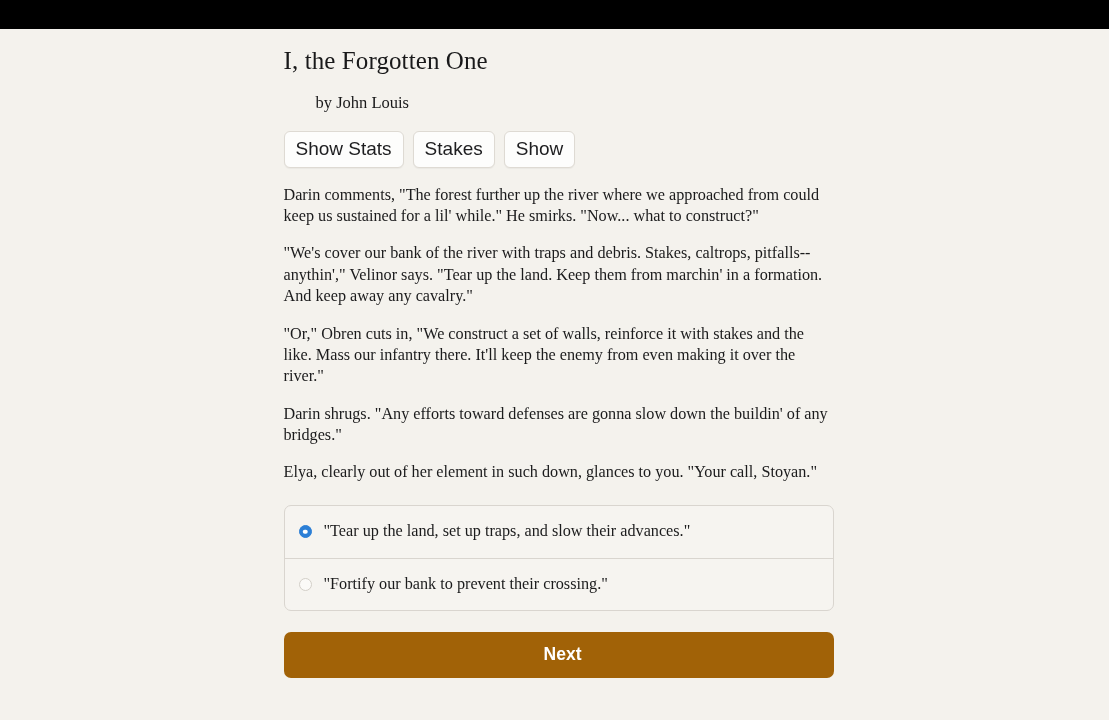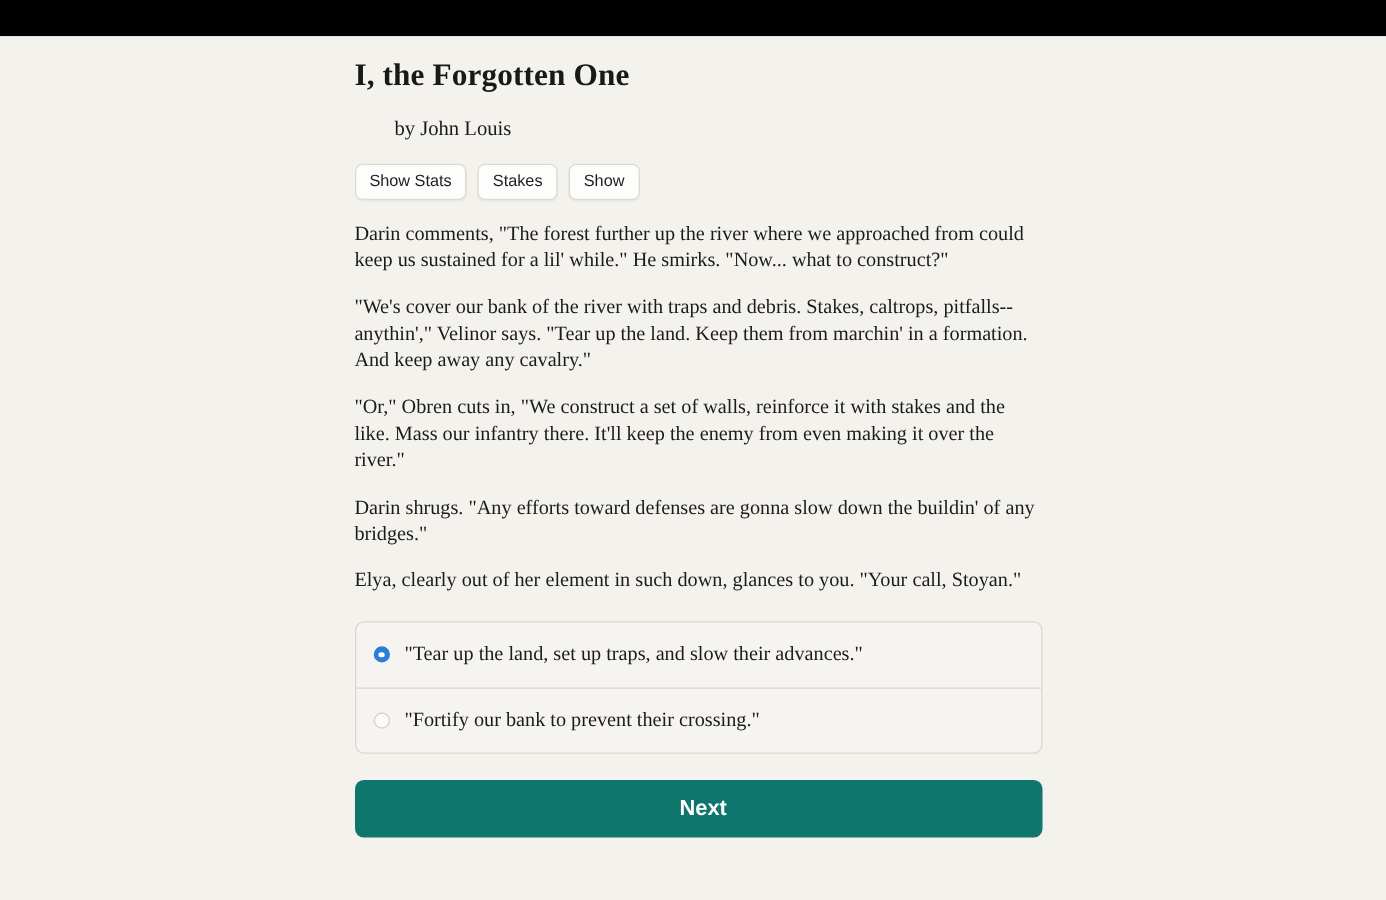--- a/index.html
+++ b/index.html
@@ -31,21 +31,21 @@
     width: 550px;
     margin: 0 auto;
     padding-top: 17px;
     position: relative;
     left: 4px;
   }
 
   .game-title {
     font-family: "Liberation Serif", serif;
     font-size: 25px;
-    font-weight: 700;
+    font-weight: 400;
     color: #19191a;
     line-height: 1.2;
     margin: 0 0 0 0;
     letter-spacing: 0.1px;
   }
 
   .byline {
     font-family: "Liberation Serif", serif;
     font-size: 16.5px;
     font-weight: 400;
@@ -56,21 +56,21 @@
 
   .toolbar {
     margin-top: 18px;
     display: flex;
     gap: 9px;
     align-items: center;
   }
 
   .tool-btn {
     font-family: "Liberation Sans", sans-serif;
-    font-size: 13px;
+    font-size: 19px;
     color: #1d1d1f;
     background: #fdfdfc;
     border: 1px solid #dedad3;
     border-radius: 6px;
     padding: 4px 11px 5px 11px;
     line-height: 1.35;
     cursor: pointer;
     box-shadow: 0 1px 1px rgba(0,0,0,0.045);
     white-space: nowrap;
   }
@@ -151,21 +151,21 @@
     font-size: 16.2px;
     color: #1b1b1c;
     line-height: 1.3;
   }
 
   .next-btn {
     display: block;
     width: 550px;
     margin-top: 21px;
     padding: 12px 0 13px 8px;
-    background: #0f766e;
+    background: #a16207;
     color: #ffffff;
     border: none;
     border-radius: 7px;
     font-family: "Liberation Sans", sans-serif;
     font-size: 17.5px;
     font-weight: 700;
     text-align: center;
     cursor: pointer;
     box-sizing: border-box;
   }

